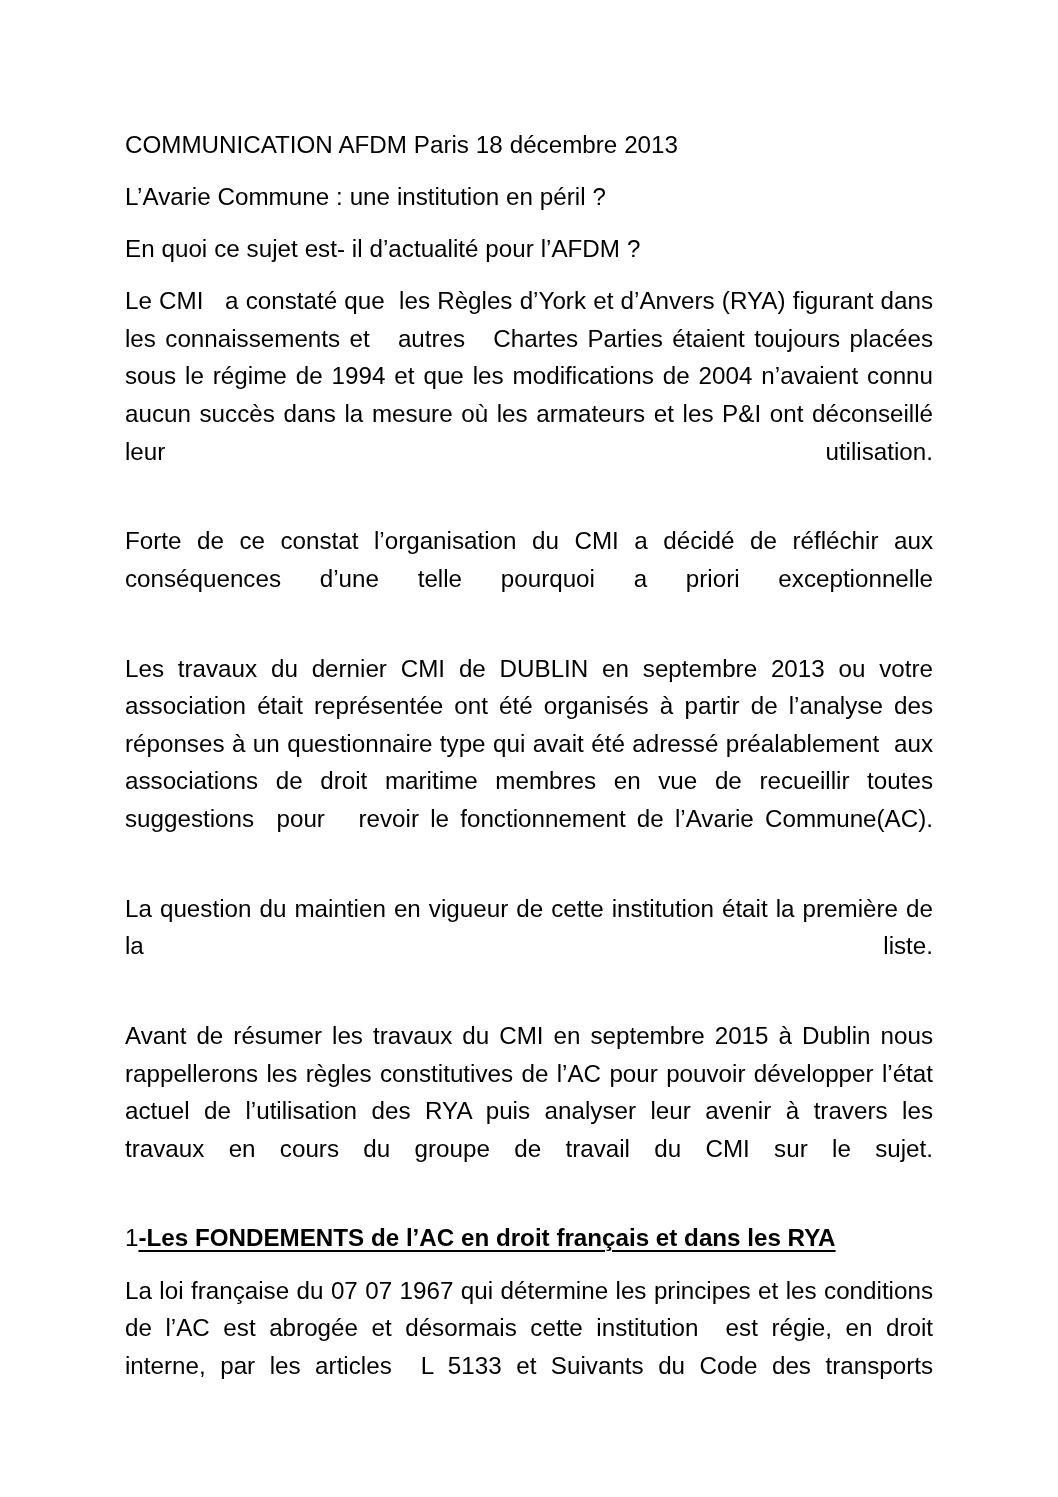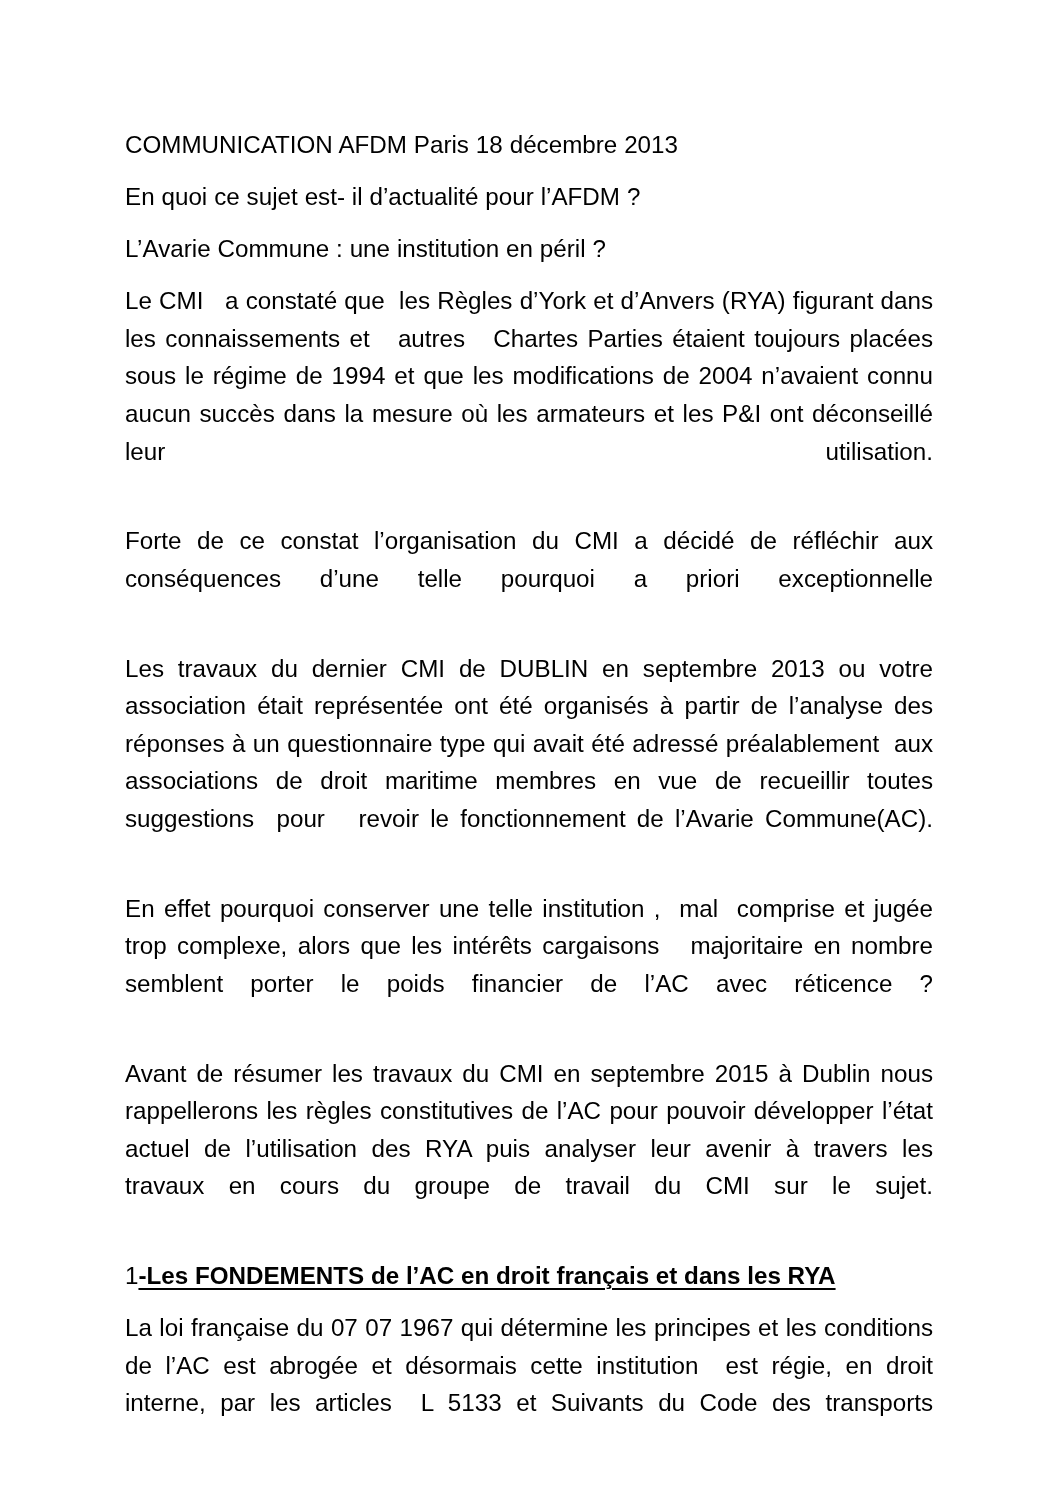--- a/index.html
+++ b/index.html
@@ -67,32 +67,32 @@
   }
 </style>
 </head>
 <body>
 
 <div class="page">
   <div class="doc-body">
 
     <p class="para no-justify">COMMUNICATION AFDM Paris 18 décembre 2013</p>
 
+    <p class="para no-justify">L’Avarie Commune : une institution en péril ?</p>
+
     <p class="para no-justify">En quoi ce sujet est- il d’actualité pour l’AFDM ?</p>
-
-    <p class="para no-justify">L’Avarie Commune : une institution en péril ?</p>
 
     <p class="para">Le CMI   a constaté que  les Règles d’York et d’Anvers (RYA) figurant dans les connaissements et   autres   Chartes Parties étaient toujours placées sous le régime de 1994 et que les modifications de 2004 n’avaient connu aucun succès dans la mesure où les armateurs et les P&amp;I ont déconseillé leur utilisation.</p>
 
     <p class="para">Forte de ce constat l’organisation du CMI a décidé de réfléchir aux conséquences d’une telle pourquoi a priori exceptionnelle</p>
 
     <p class="para">Les travaux du dernier CMI de DUBLIN en septembre 2013 ou votre association était représentée ont été organisés à partir de l’analyse des réponses à un questionnaire type qui avait été adressé préalablement  aux associations de droit maritime membres en vue de recueillir toutes suggestions  pour   revoir le fonctionnement de l’Avarie Commune(AC).</p>
 
+    <p class="para">La question du maintien en vigueur de cette institution était la première de la liste.</p>
 
-    <p class="para">En effet pourquoi conserver une telle institution ,  mal  comprise et jugée trop complexe, alors que les intérêts cargaisons   majoritaire en nombre semblent porter le poids financier de l’AC avec réticence ?</p>
 
     <p class="para">Avant de résumer les travaux du CMI en septembre 2015 à Dublin nous rappellerons les règles constitutives de l’AC pour pouvoir développer l’état actuel de l’utilisation des RYA puis analyser leur avenir à travers les travaux en cours du groupe de travail du CMI sur le sujet.</p>
 
     <p class="heading"><span class="num">1</span><span class="title">-Les FONDEMENTS de l’AC en droit français et dans les RYA</span></p>
 
     <p class="para">La loi française du 07 07 1967 qui détermine les principes et les conditions de l’AC est abrogée et désormais cette institution  est régie, en droit interne, par les articles  L 5133 et Suivants du Code des transports</p>
 
   </div>
 </div>
 

